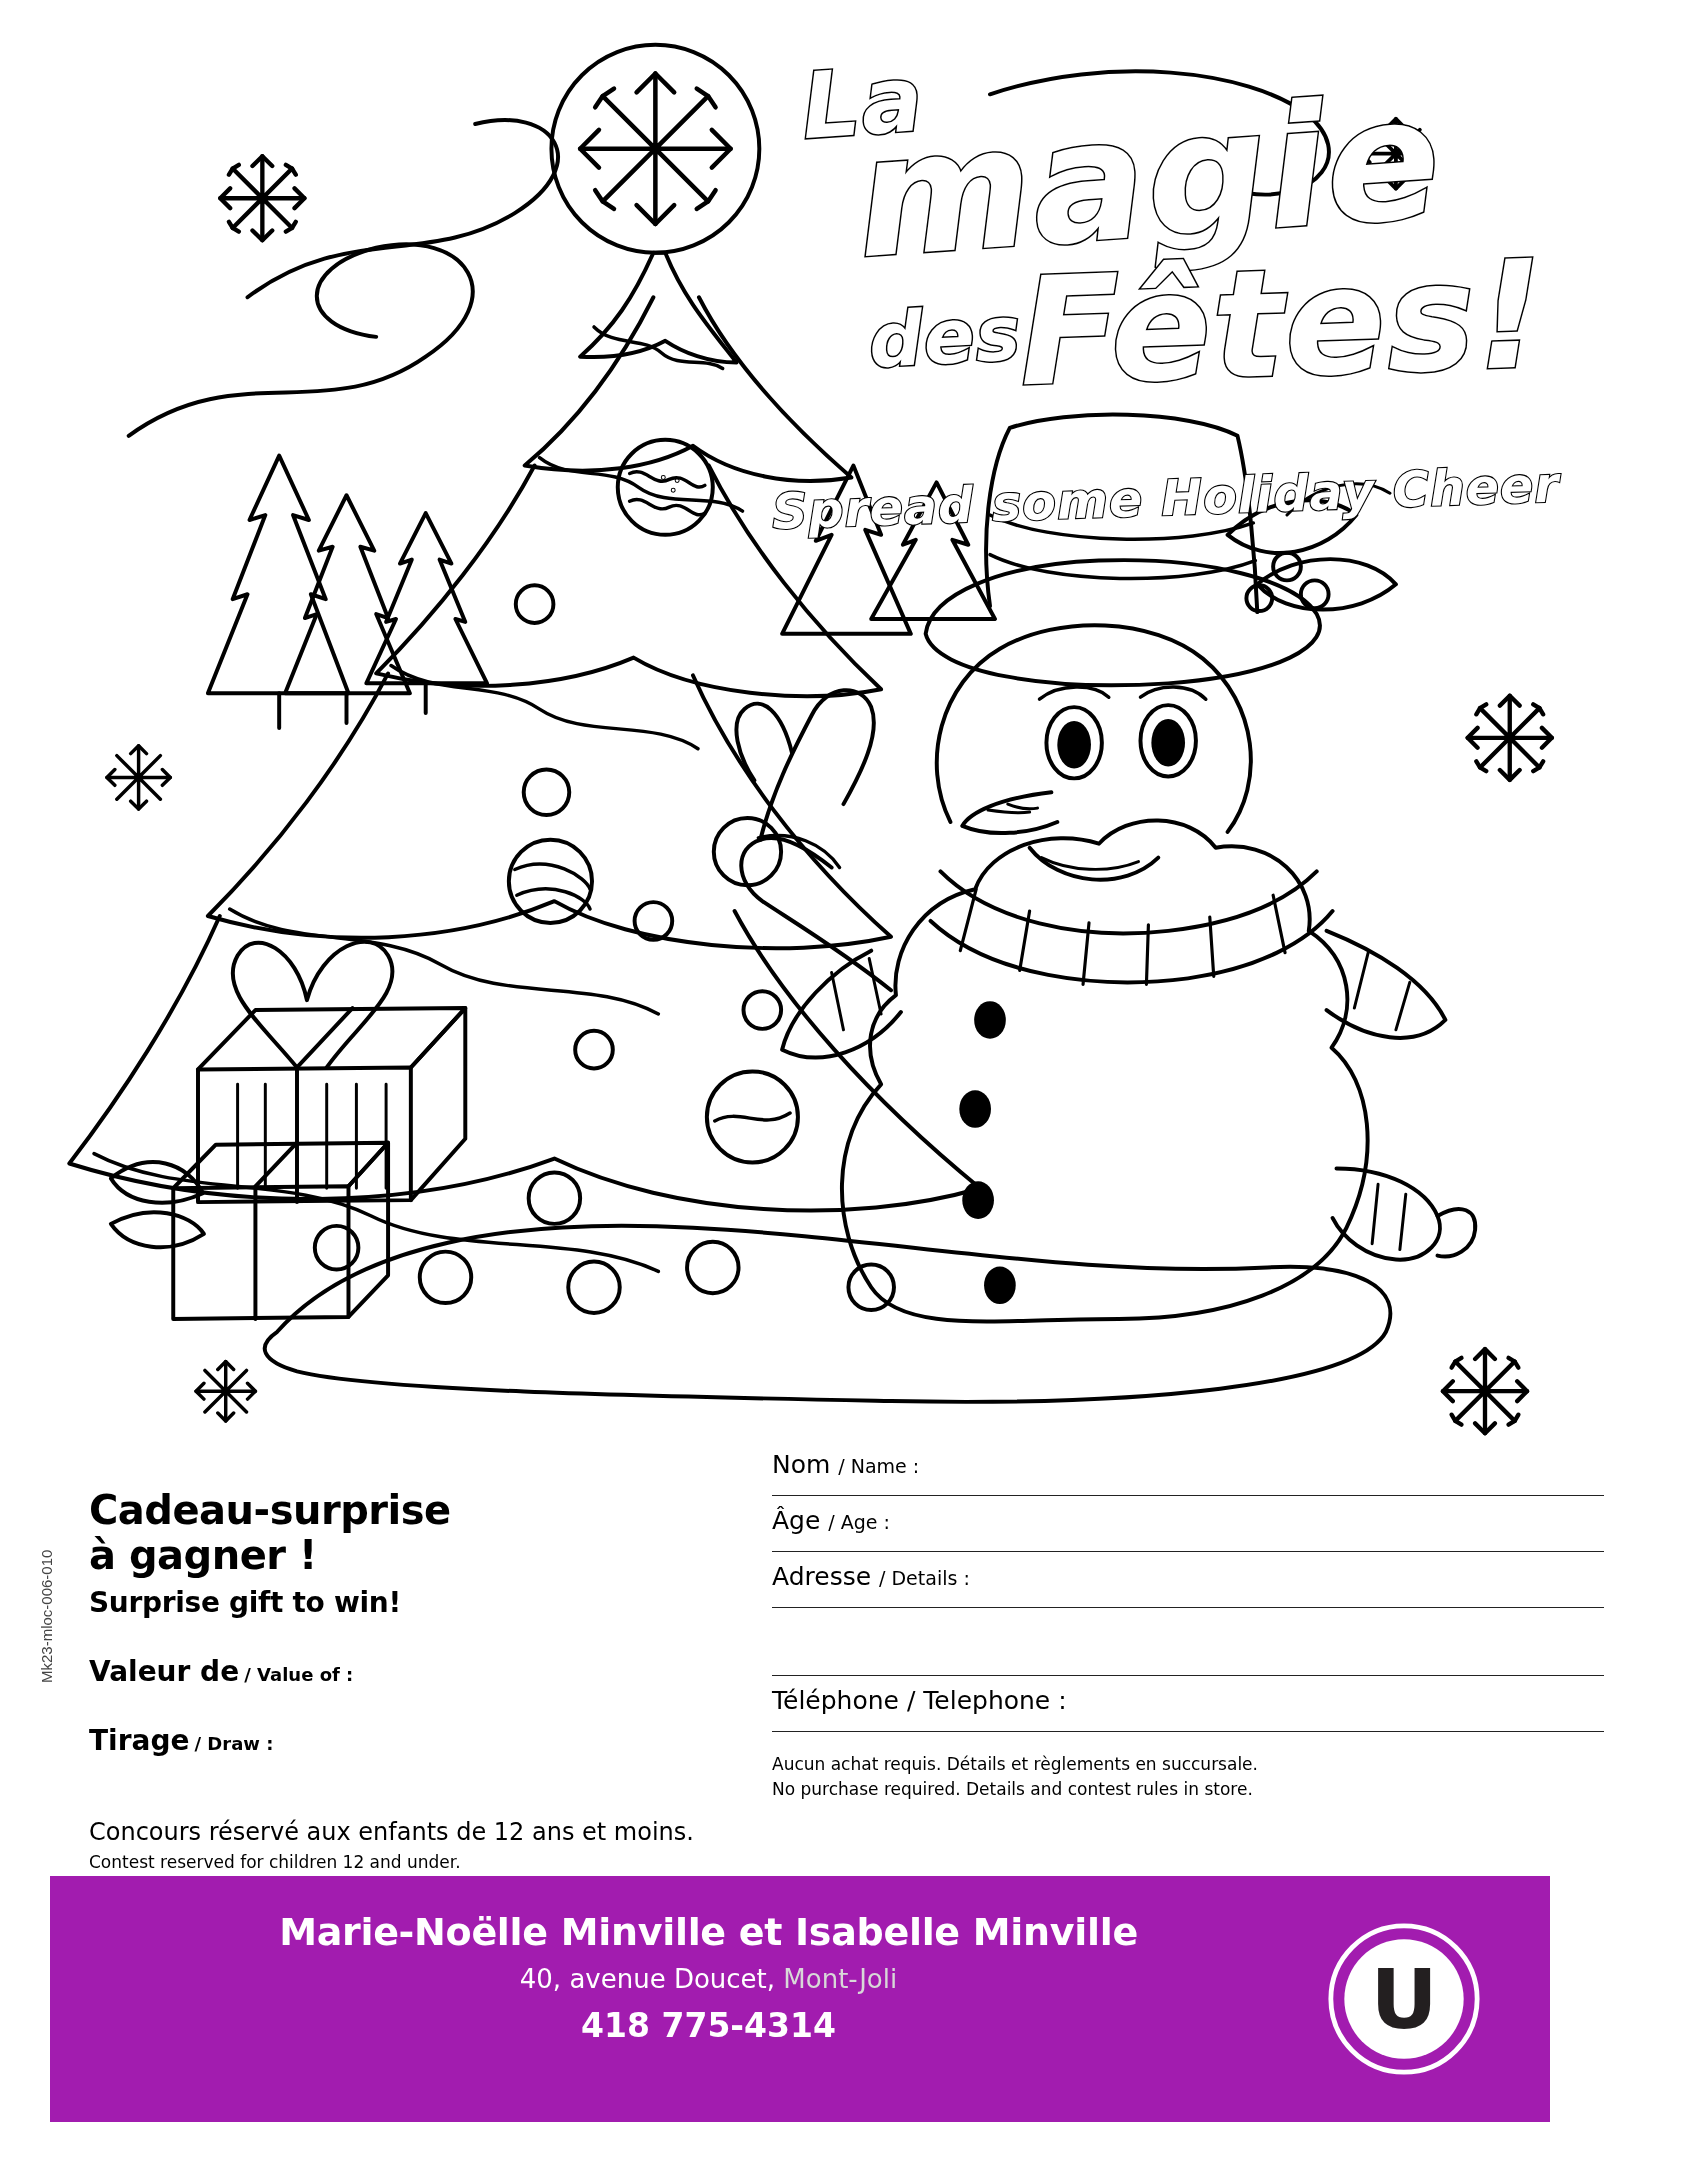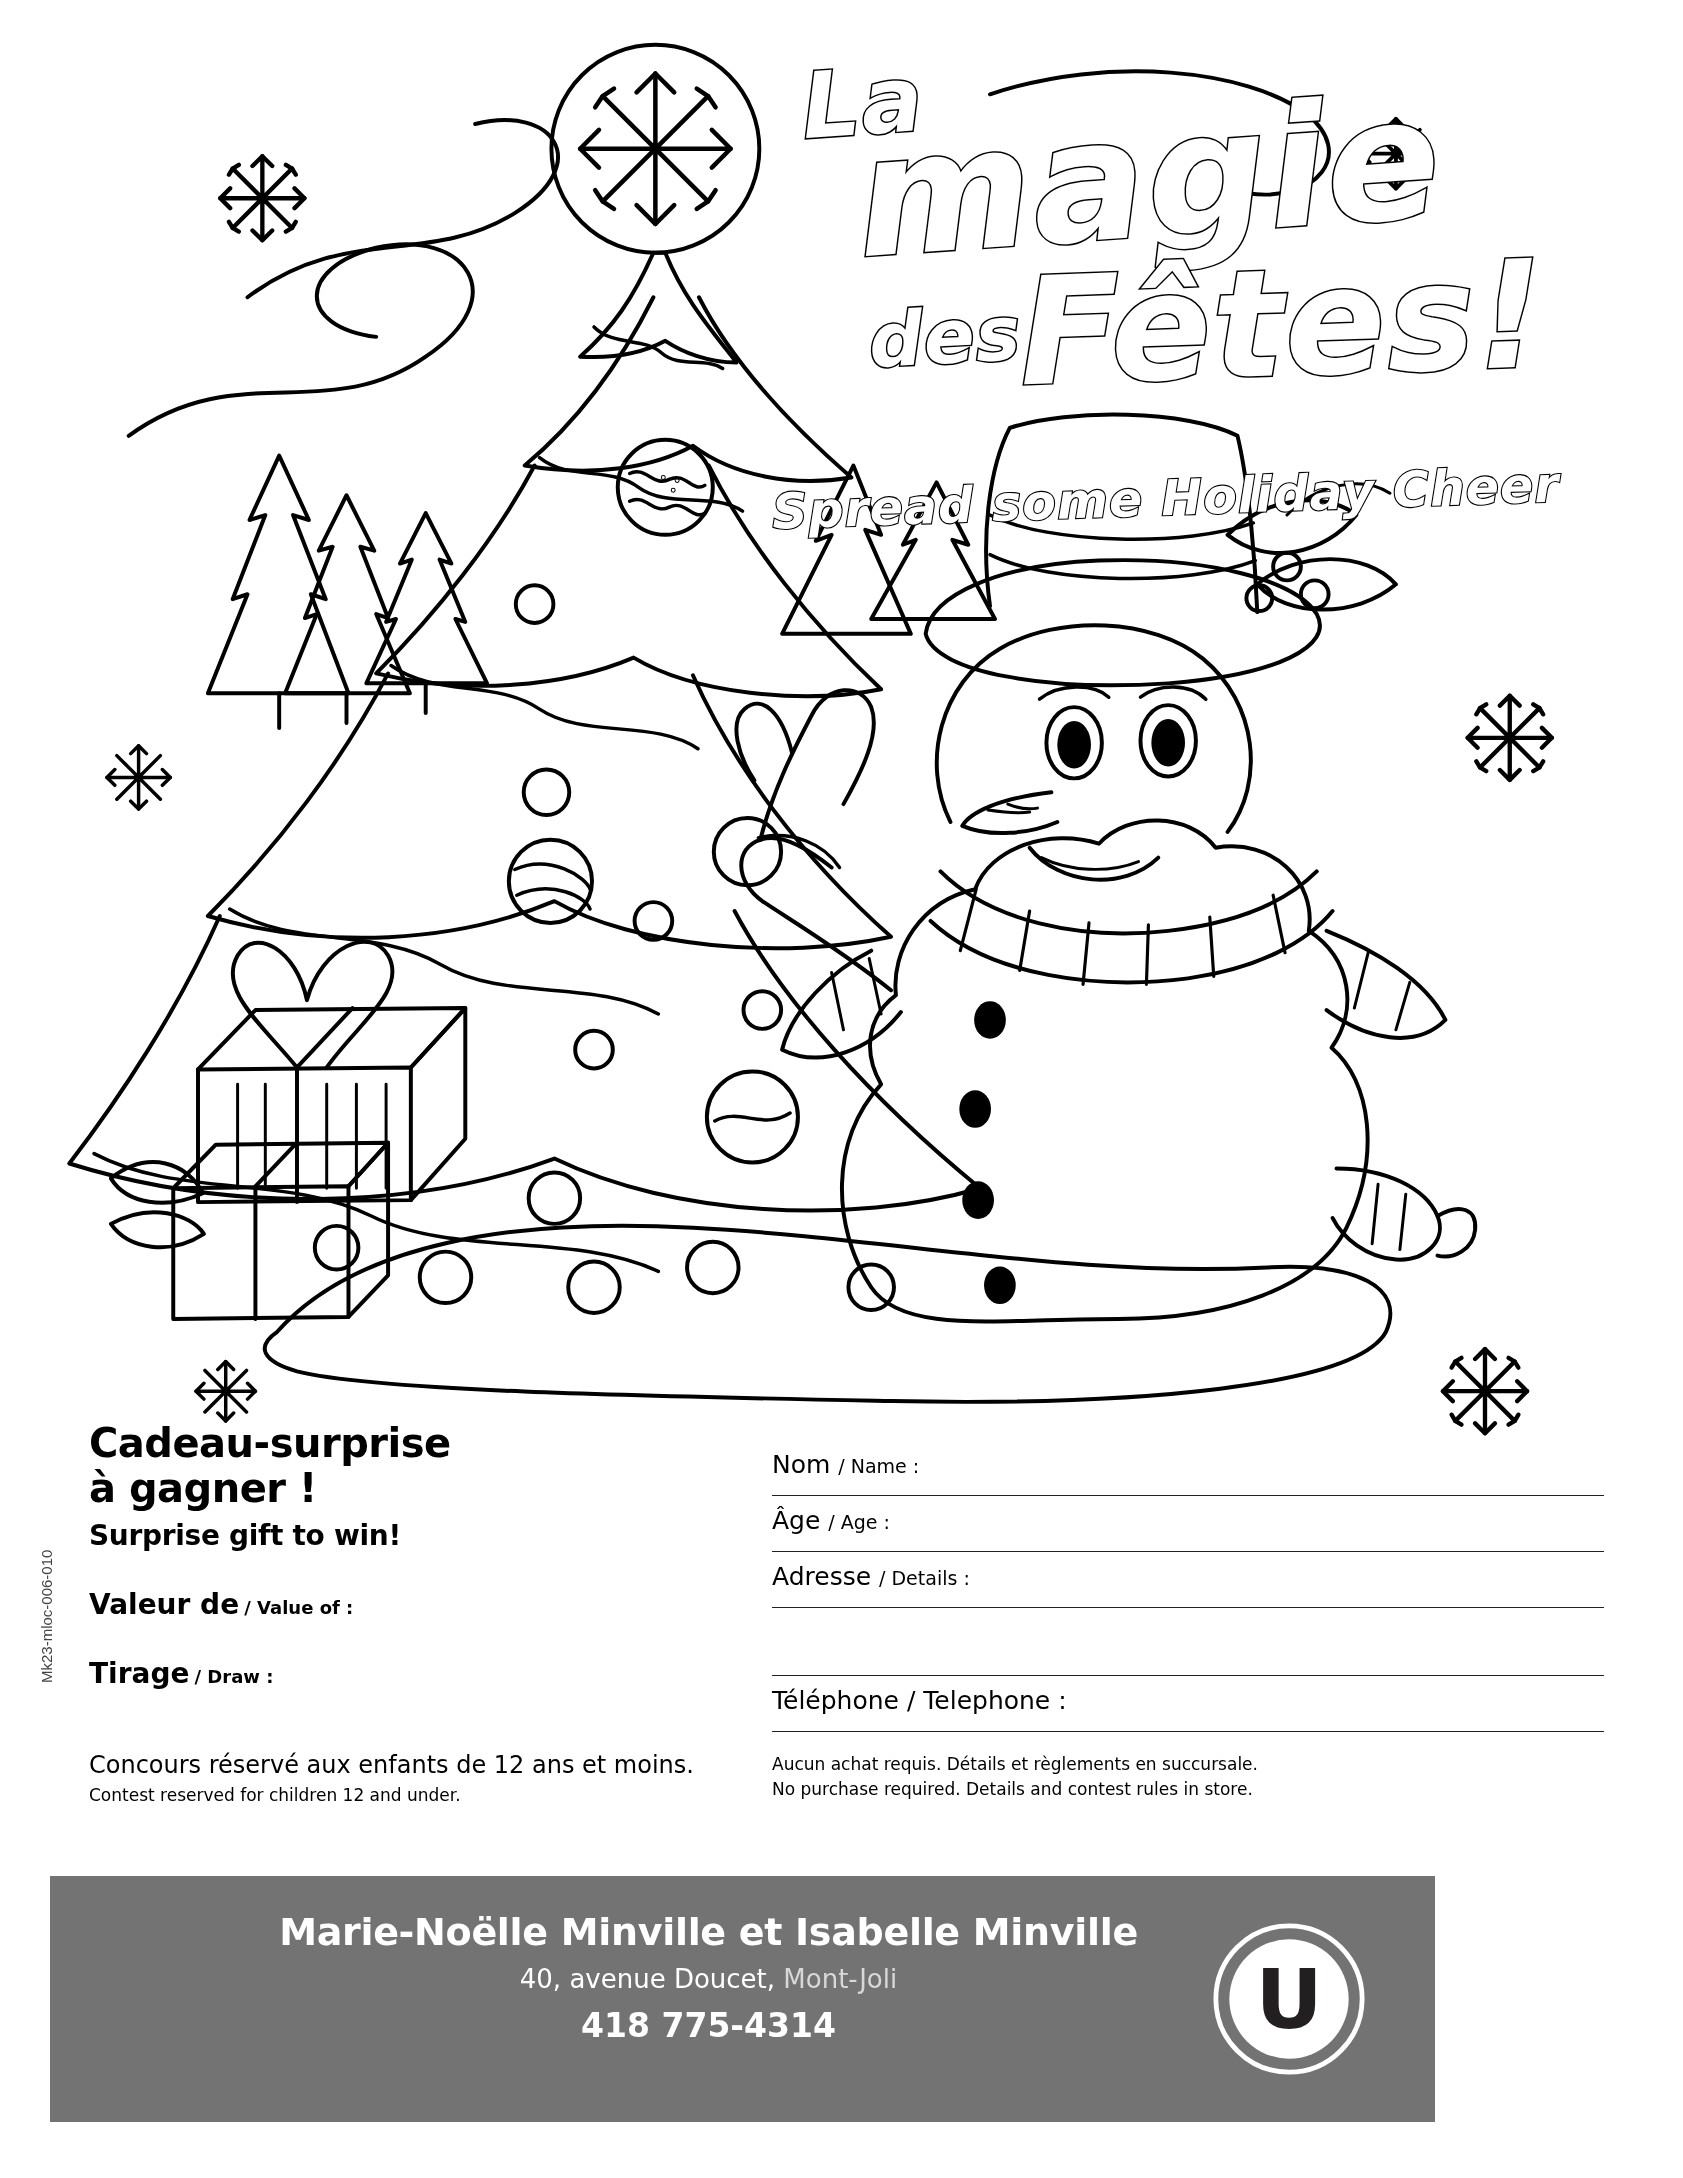--- a/index.html
+++ b/index.html
@@ -94,21 +94,21 @@
     font-style: italic;
     -webkit-text-stroke: 2.2px #000;
     transform: rotate(-2deg);
     white-space: nowrap;
   }
 
   
   .left-text {
     position: absolute;
     left: 89px;
-    top: 1421px;
+    top: 1488px;
     width: 614px;
   }
   .prize-fr {
     font-family: "DejaVu Sans", sans-serif;
     font-weight: bold;
     font-size: 40px;
     line-height: 1.12;
     letter-spacing: -0.5px;
   }
   .prize-en {
@@ -185,23 +185,23 @@
     font-family: "DejaVu Sans", sans-serif;
     font-size: 17px;
     line-height: 1.45;
   }
 
   
   .footer {
     position: absolute;
     left: 50px;
     top: 1876px;
-    width: 1385px;
+    width: 1500px;
     height: 246px;
-    background: #737373;
+    background: #a21caf;
     color: #fff;
   }
   .footer-text {
     position: absolute;
     left: 0;
     top: 34px;
     width: 1317px;
     text-align: center;
     font-family: "DejaVu Sans", sans-serif;
   }

